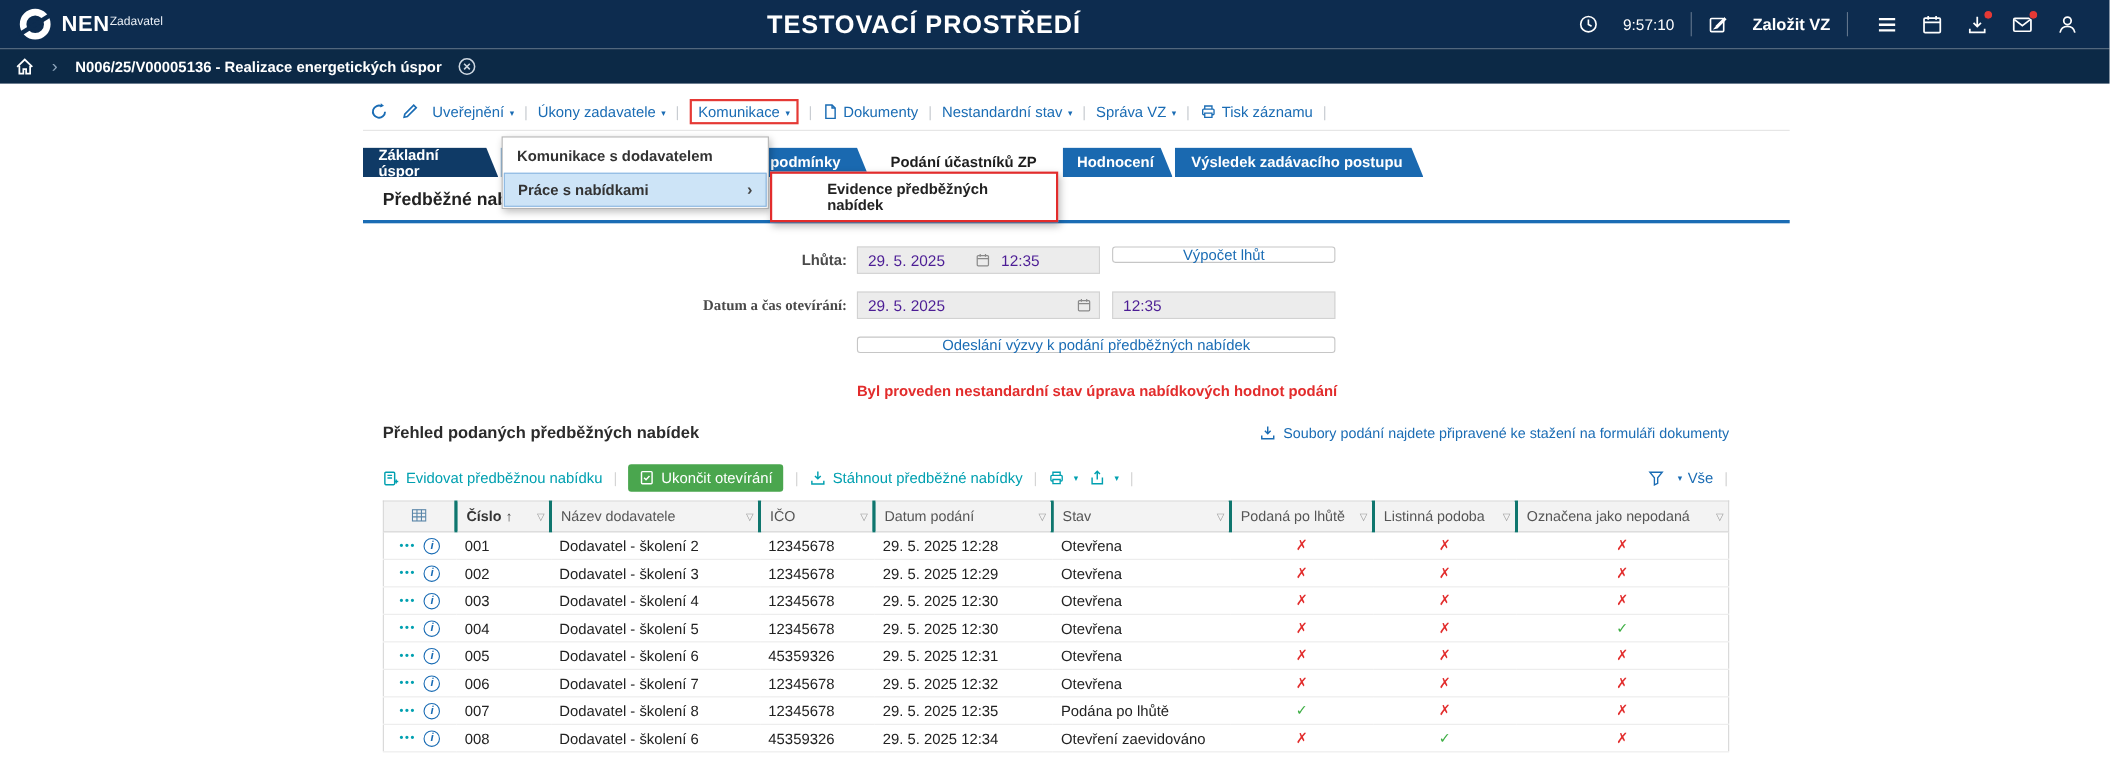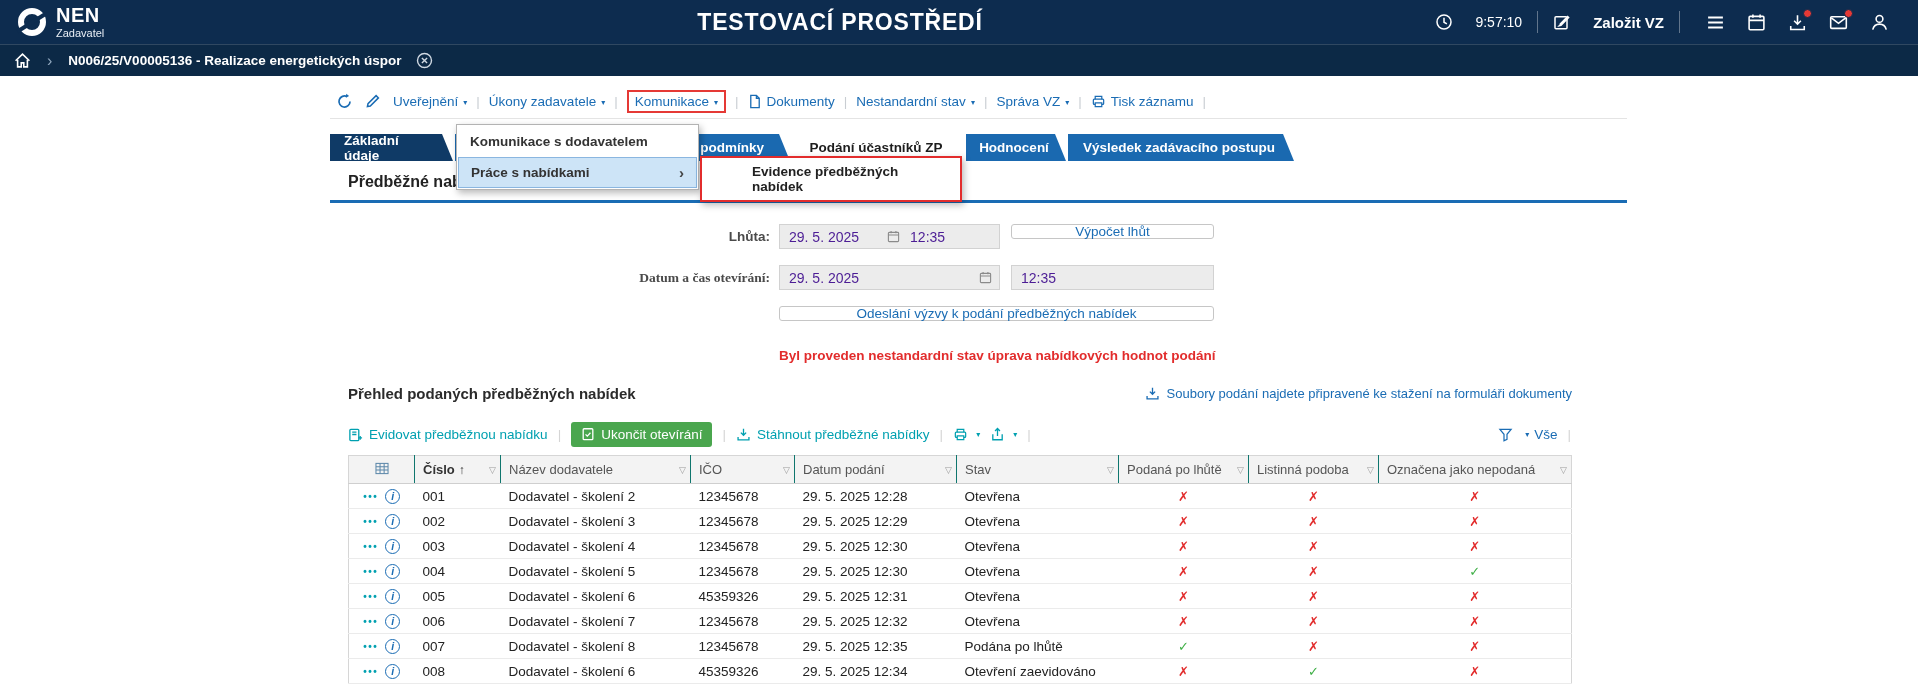--- a/index.html
+++ b/index.html
@@ -5,21 +5,21 @@
   * { margin:0; padding:0; box-sizing:border-box; }
   html,body { background:#fff; }
   body { font-family:"Liberation Sans","DejaVu Sans",sans-serif; }
   .page { position:relative; width:1918px; height:700px; background:#fff; overflow:hidden; color:#222; }
 
   
   .topbar { position:absolute; left:0; top:0; width:100%; height:44px; background:#0d2c4f; display:flex; align-items:center; padding:0 18px; color:#fff; }
   .brand { display:flex; align-items:center; gap:10px; cursor:pointer; }
   .logo-ring { width:28px; height:28px; border:6px solid #fff; border-radius:50%; position:relative; display:inline-block; }
   .logo-ring::after { content:""; position:absolute; left:-9px; top:7px; width:32px; height:4px; background:#0d2c4f; transform:rotate(-32deg); }
-  .brand-txt { display:flex; flex-direction:column; line-height:1; }
+  .brand-txt { display:flex; flex-direction:row; line-height:1; }
   .brand-name { font-size:20px; font-weight:bold; letter-spacing:.5px; }
   .brand-sub { font-size:11px; margin-top:3px; color:#e8eef5; }
   .env-title { position:absolute; left:840px; top:0; height:44px; transform:translateX(-50%); display:flex; align-items:center; font-size:23px; font-weight:bold; letter-spacing:.8px; }
   .topbar-right { margin-left:auto; display:flex; align-items:center; }
   .tb-item { display:flex; align-items:center; gap:22px; cursor:pointer; }
   .clock-text { font-size:14px; }
   .newvz-text { font-size:15px; font-weight:bold; }
   .tb-sep { width:1px; height:22px; background:rgba(255,255,255,.35); margin:0 15px; }
   .tb-icon { position:relative; display:inline-flex; margin:0 11px; cursor:pointer; }
   .badge-dot { position:absolute; top:-4px; right:-5px; width:9px; height:9px; border-radius:50%; background:#e53935; border:1px solid #0d2c4f; }
@@ -74,21 +74,21 @@
   .tbl-toolbar { position:absolute; left:348px; top:419px; width:1223px; height:30px; display:flex; align-items:center; gap:10px; font-size:13.5px; white-space:nowrap; }
   .tt-link { color:#00a0b0; display:flex; align-items:center; gap:6px; cursor:pointer; }
   .tt-btn { background:#4aa64e; color:#fff; height:25px; border:none; border-radius:3px; display:flex; align-items:center; gap:6px; padding:0 10px; font-size:13.5px; font-family:inherit; cursor:pointer; }
   .tt-sep { color:#d5d5d5; }
   .tt-caret { font-size:8px; color:#00a0b0; margin-left:2px; }
   .tt-right { margin-left:auto; display:flex; align-items:center; gap:10px; }
   .vse { color:#1a6cb4; display:flex; align-items:center; gap:5px; cursor:pointer; }
   .vse .tt-caret { color:#1a6cb4; }
 
   .grid { position:absolute; left:348px; top:455px; width:1223px; border-collapse:collapse; font-size:13.5px; table-layout:fixed; border:1px solid #d6d6d6; }
-  .grid th { height:28px; background:#f3f3f3; border-right:1px solid #0f766e; border-bottom:1px solid #cfcfcf; font-weight:normal; color:#555; font-size:13px; text-align:left; padding:0 16px 0 8px; position:relative; overflow:hidden; white-space:nowrap; }
+  .grid th { height:28px; background:#f3f3f3; border-right:3px solid #0f766e; border-bottom:1px solid #cfcfcf; font-weight:normal; color:#555; font-size:13px; text-align:left; padding:0 16px 0 8px; position:relative; overflow:hidden; white-space:nowrap; }
   .grid th:last-child { border-right:none; }
   .grid th .hc { position:absolute; right:4px; top:9px; font-size:9px; color:#9a9a9a; cursor:pointer; }
   .grid th.h-num { font-weight:bold; color:#333; }
   .grid th .sort { font-size:12px; color:#333; margin-left:4px; }
   .grid th.h-icon { text-align:center; padding:0; color:#5b87a9; }
   .grid td { height:25px; border-bottom:1px solid #ebebeb; padding:0 8px; color:#222; overflow:hidden; white-space:nowrap; }
   .grid td.mark { text-align:center; font-weight:bold; font-size:13px; }
   .mark.no { color:#e22c2c; }
   .mark.yes { color:#3faf46; }
   .grid td.c-act { text-align:center; padding:0; }
@@ -230,21 +230,21 @@
           <path d="M4.5 9.5h7v4h-7z" fill="#fff"></path>
         </svg>
       <span>Tisk záznamu</span>
     </span>
     <span class="msep">|</span>
   </nav>
   <div class="menubar-line"></div>
 
   <div class="tabs">
     <div class="tab dark t1">
-        <span>Základní údaje</span>
+        <span>Základní úspor</span>
       </div>
     <div class="tab t2">
         <span>Zadávací podmínky</span>
       </div>
     <div class="tab active t3">
         <span>Podání účastníků ZP</span>
       </div>
     <div class="tab t4">
         <span>Hodnocení</span>
       </div>

